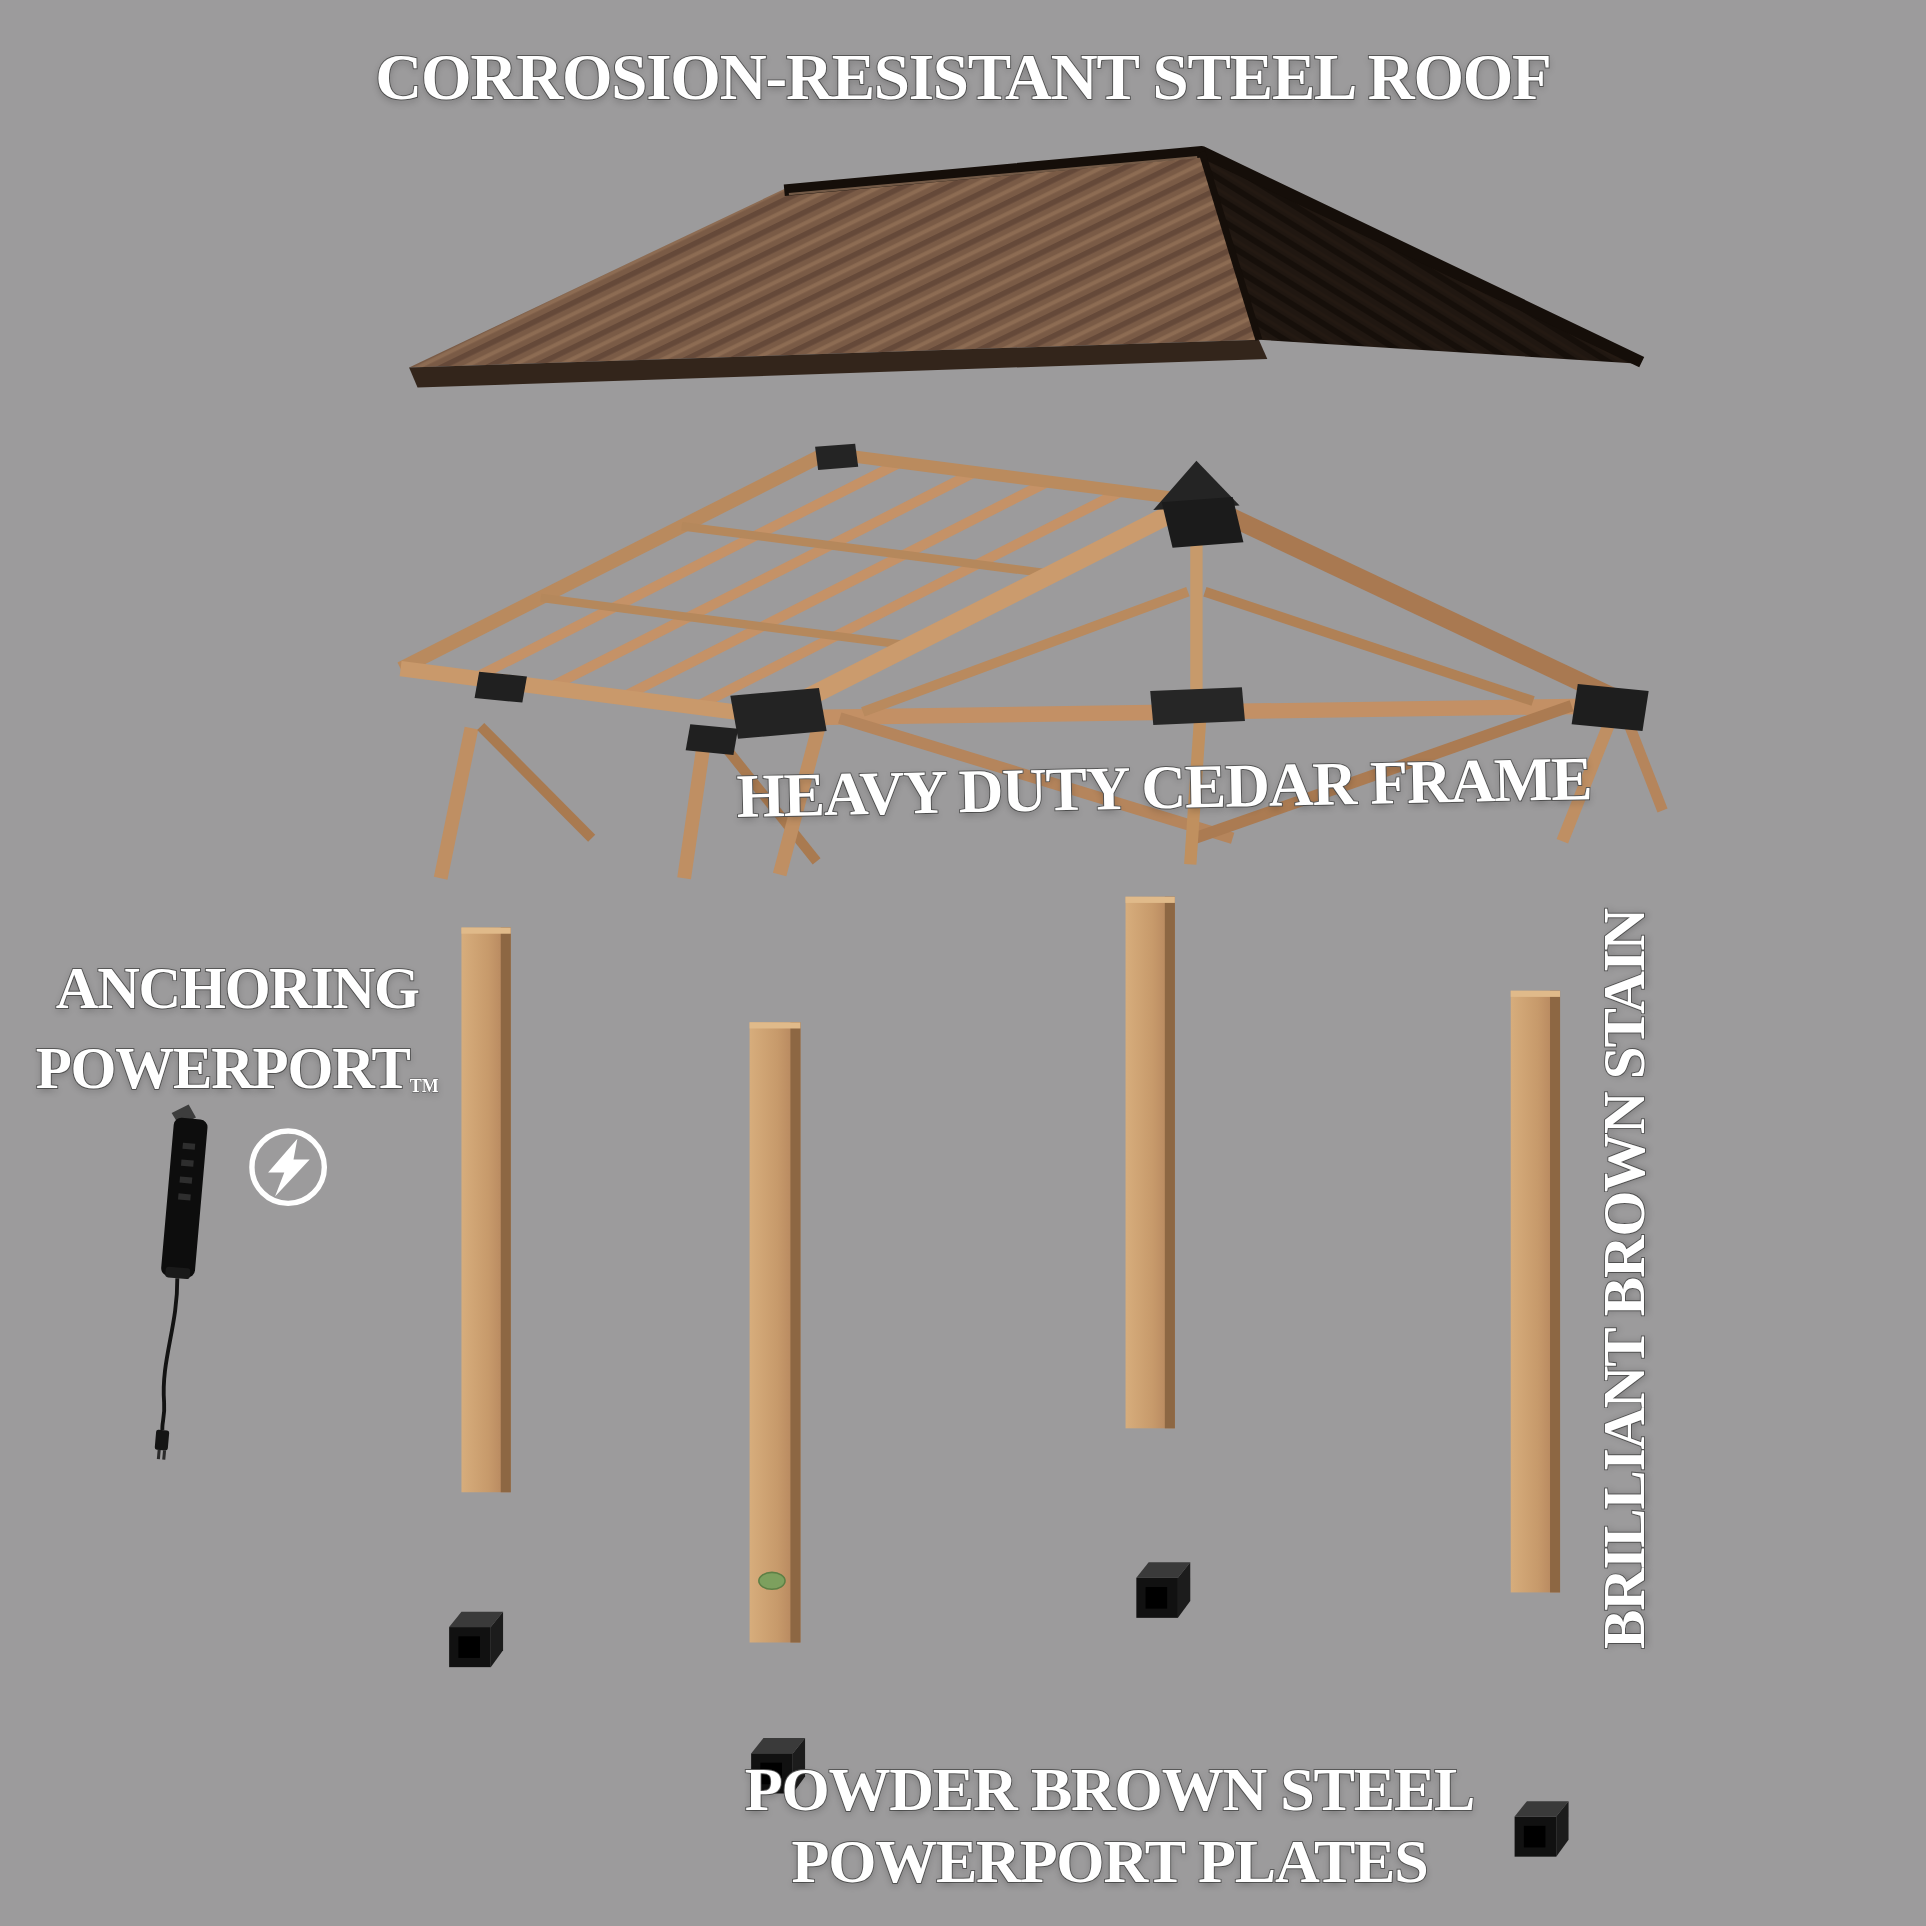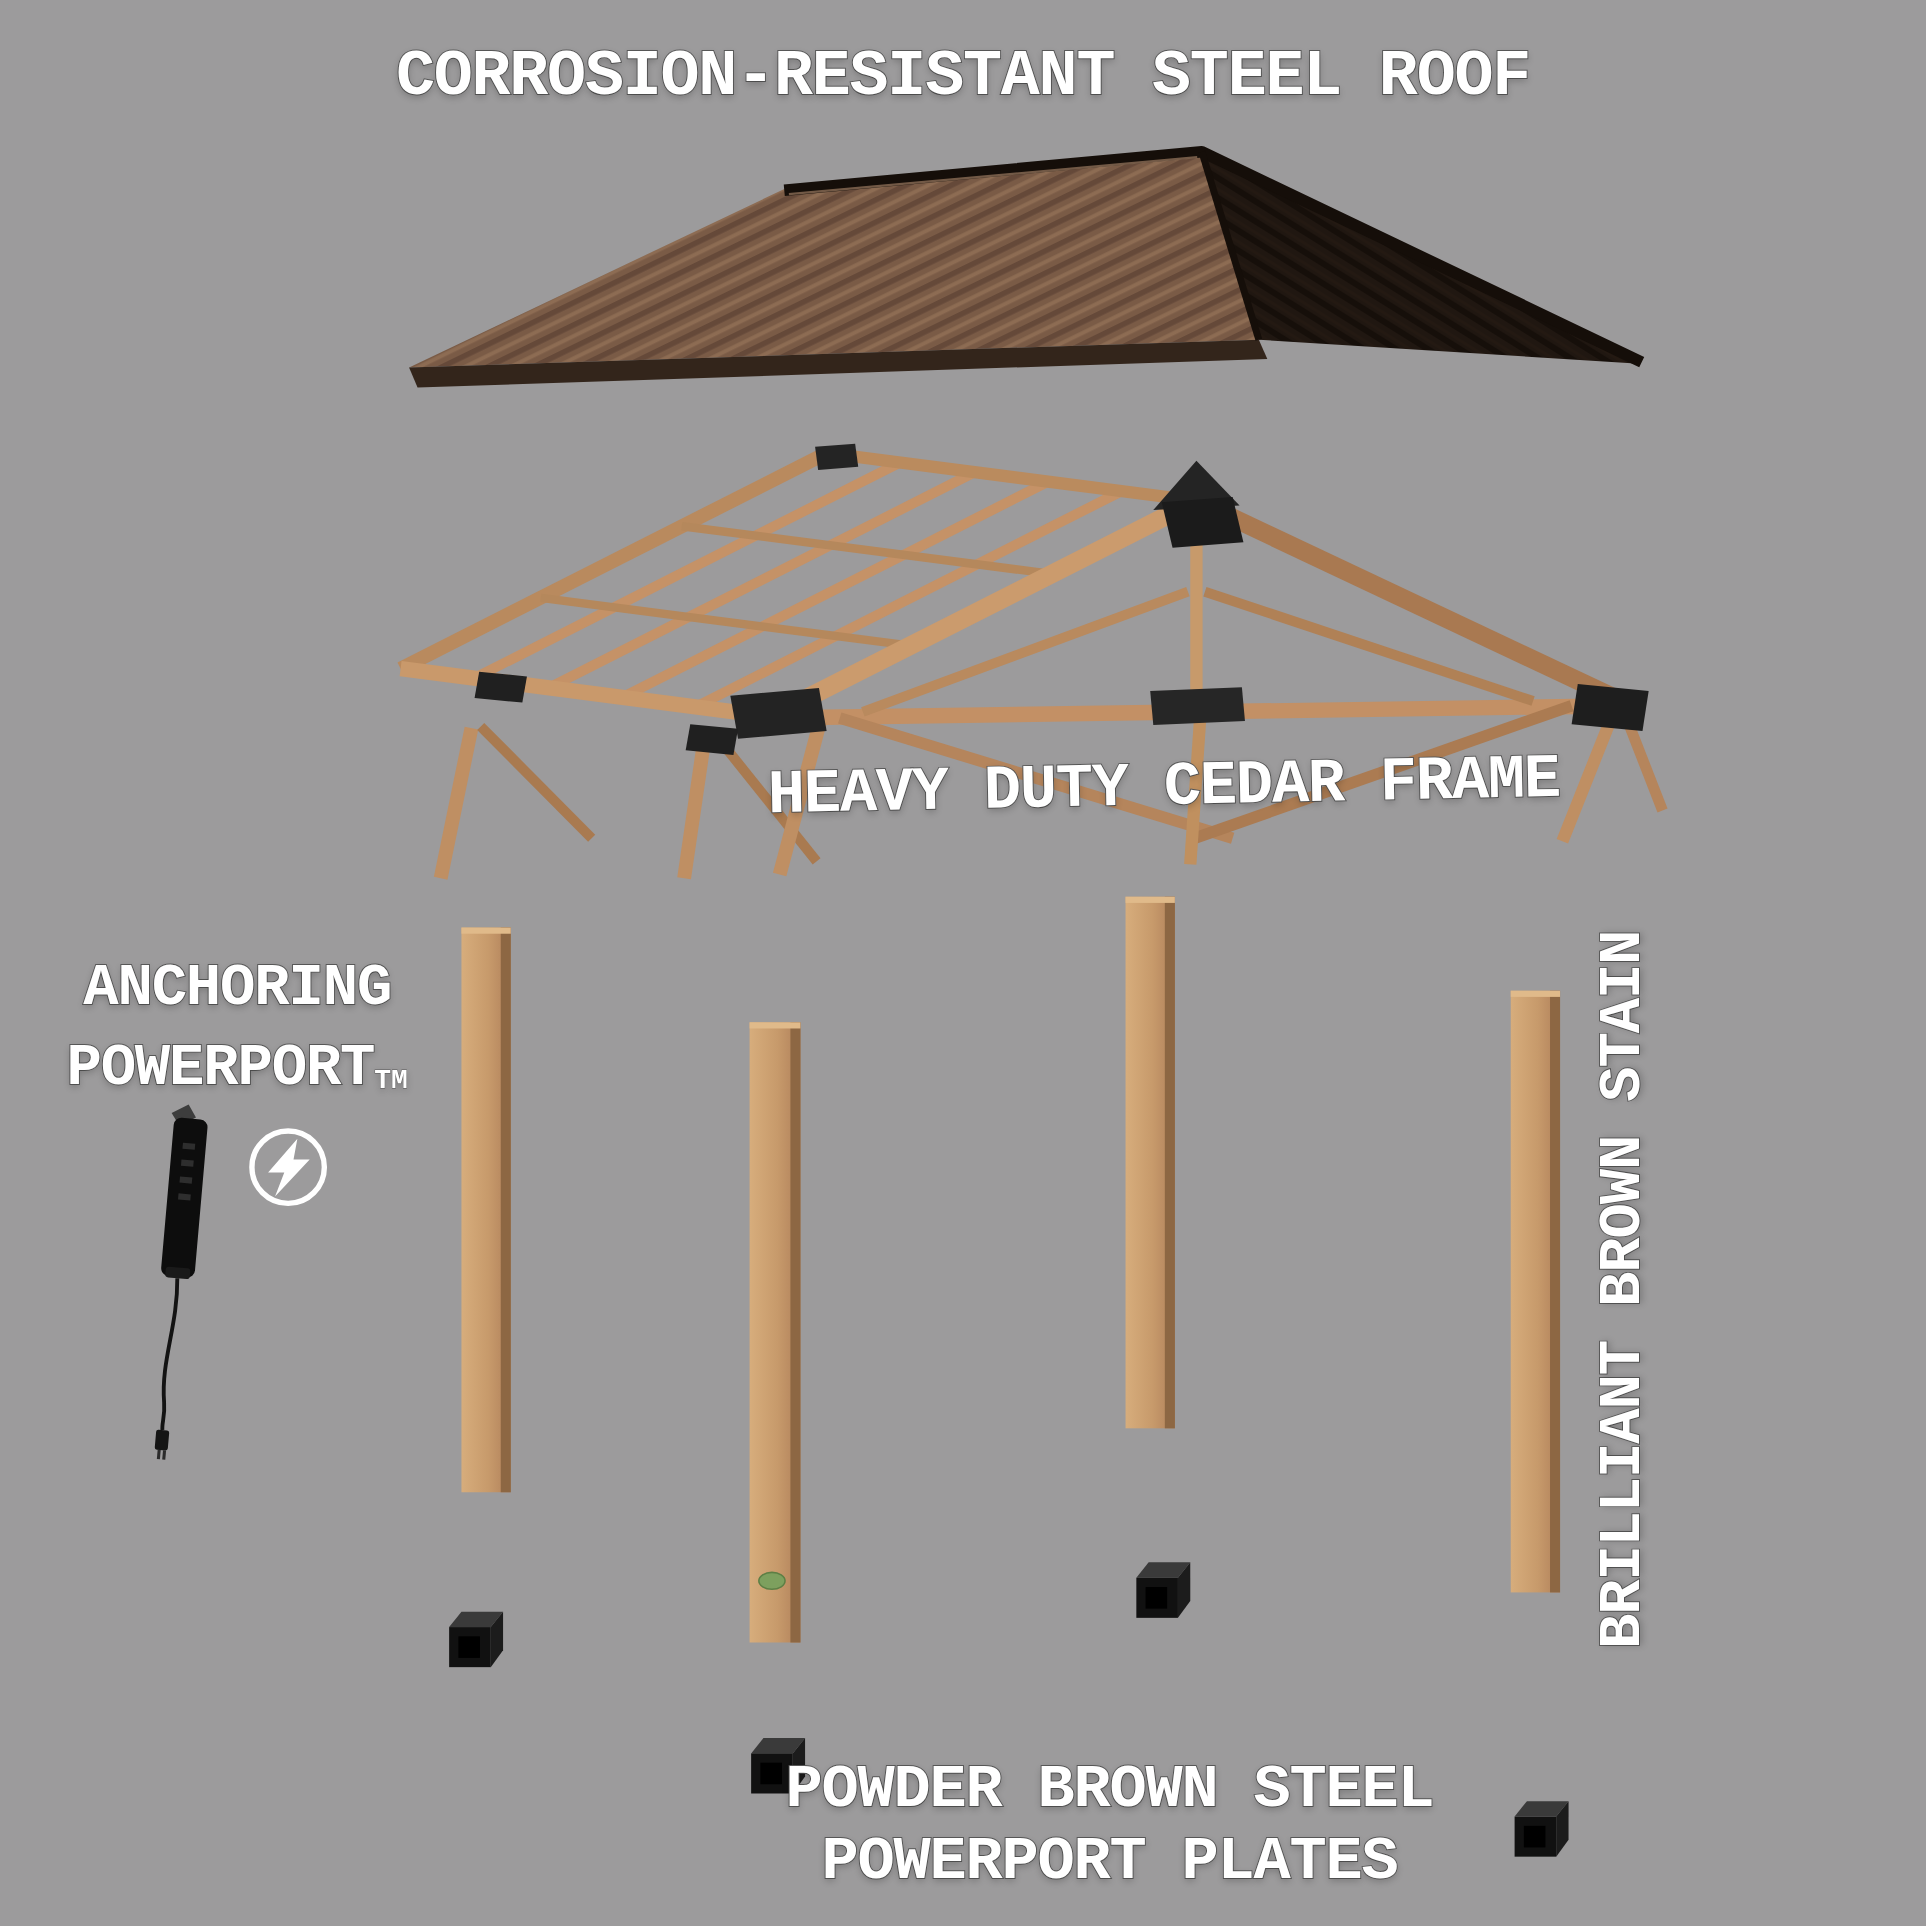--- a/index.html
+++ b/index.html
@@ -1,28 +1,28 @@
 <!DOCTYPE html>
 <html style="font-size:12.3px"><head>
 <meta charset="utf-8">
 <style>
   *{margin:0;padding:0;box-sizing:border-box}
   html,body{width:1926px;height:1926px;overflow:hidden;background:#9c9b9c}
   .stage{position:relative;width:1926px;height:1926px;background:#9c9b9c;
-         font-family:Liberation Mono, monospace}
+         font-family:Liberation Serif, serif}
   svg.scene{position:absolute;left:0;top:0;width:1926px;height:1926px}
   .lbl{position:absolute;color:#ffffff;font-weight:700;letter-spacing:-1.2px;
        -webkit-text-stroke:1.9px #5a5a5a;paint-order:stroke fill;
        text-shadow:0 3.1px 7.7px rgba(0,0,0,.22);white-space:nowrap}
   .lbl-roof{left:0;top:40px;width:1926px;text-align:center;font-size:65px}
   .lbl-frame{left:586px;top:752px;width:1156px;text-align:center;font-size:62px;
              transform:rotate(-1.2deg)}
   .lbl-powerport{left:6.2px;top:949px;width:462px;text-align:center;line-height:1.35}
   .lbl-powerport .line{font-size:59px}
-  .lbl-powerport .tm{font-size:28px;letter-spacing:0;-webkit-text-stroke:0.8px #5a5a5a;
+  .lbl-powerport .tm{font-size:18px;letter-spacing:0;-webkit-text-stroke:0.8px #5a5a5a;
                      position:relative;top:4.6px}
   .lbl-stain{left:1278px;top:1264px;width:697px;height:73px;text-align:center;
              font-size:59px;transform:rotate(-90deg);transform-origin:center}
   .lbl-plates{left:647px;top:1754px;width:925px;text-align:center;font-size:62px;
               line-height:1.16;white-space:normal}
 </style>
 </head>
 <body>
 
 <div class="stage">

